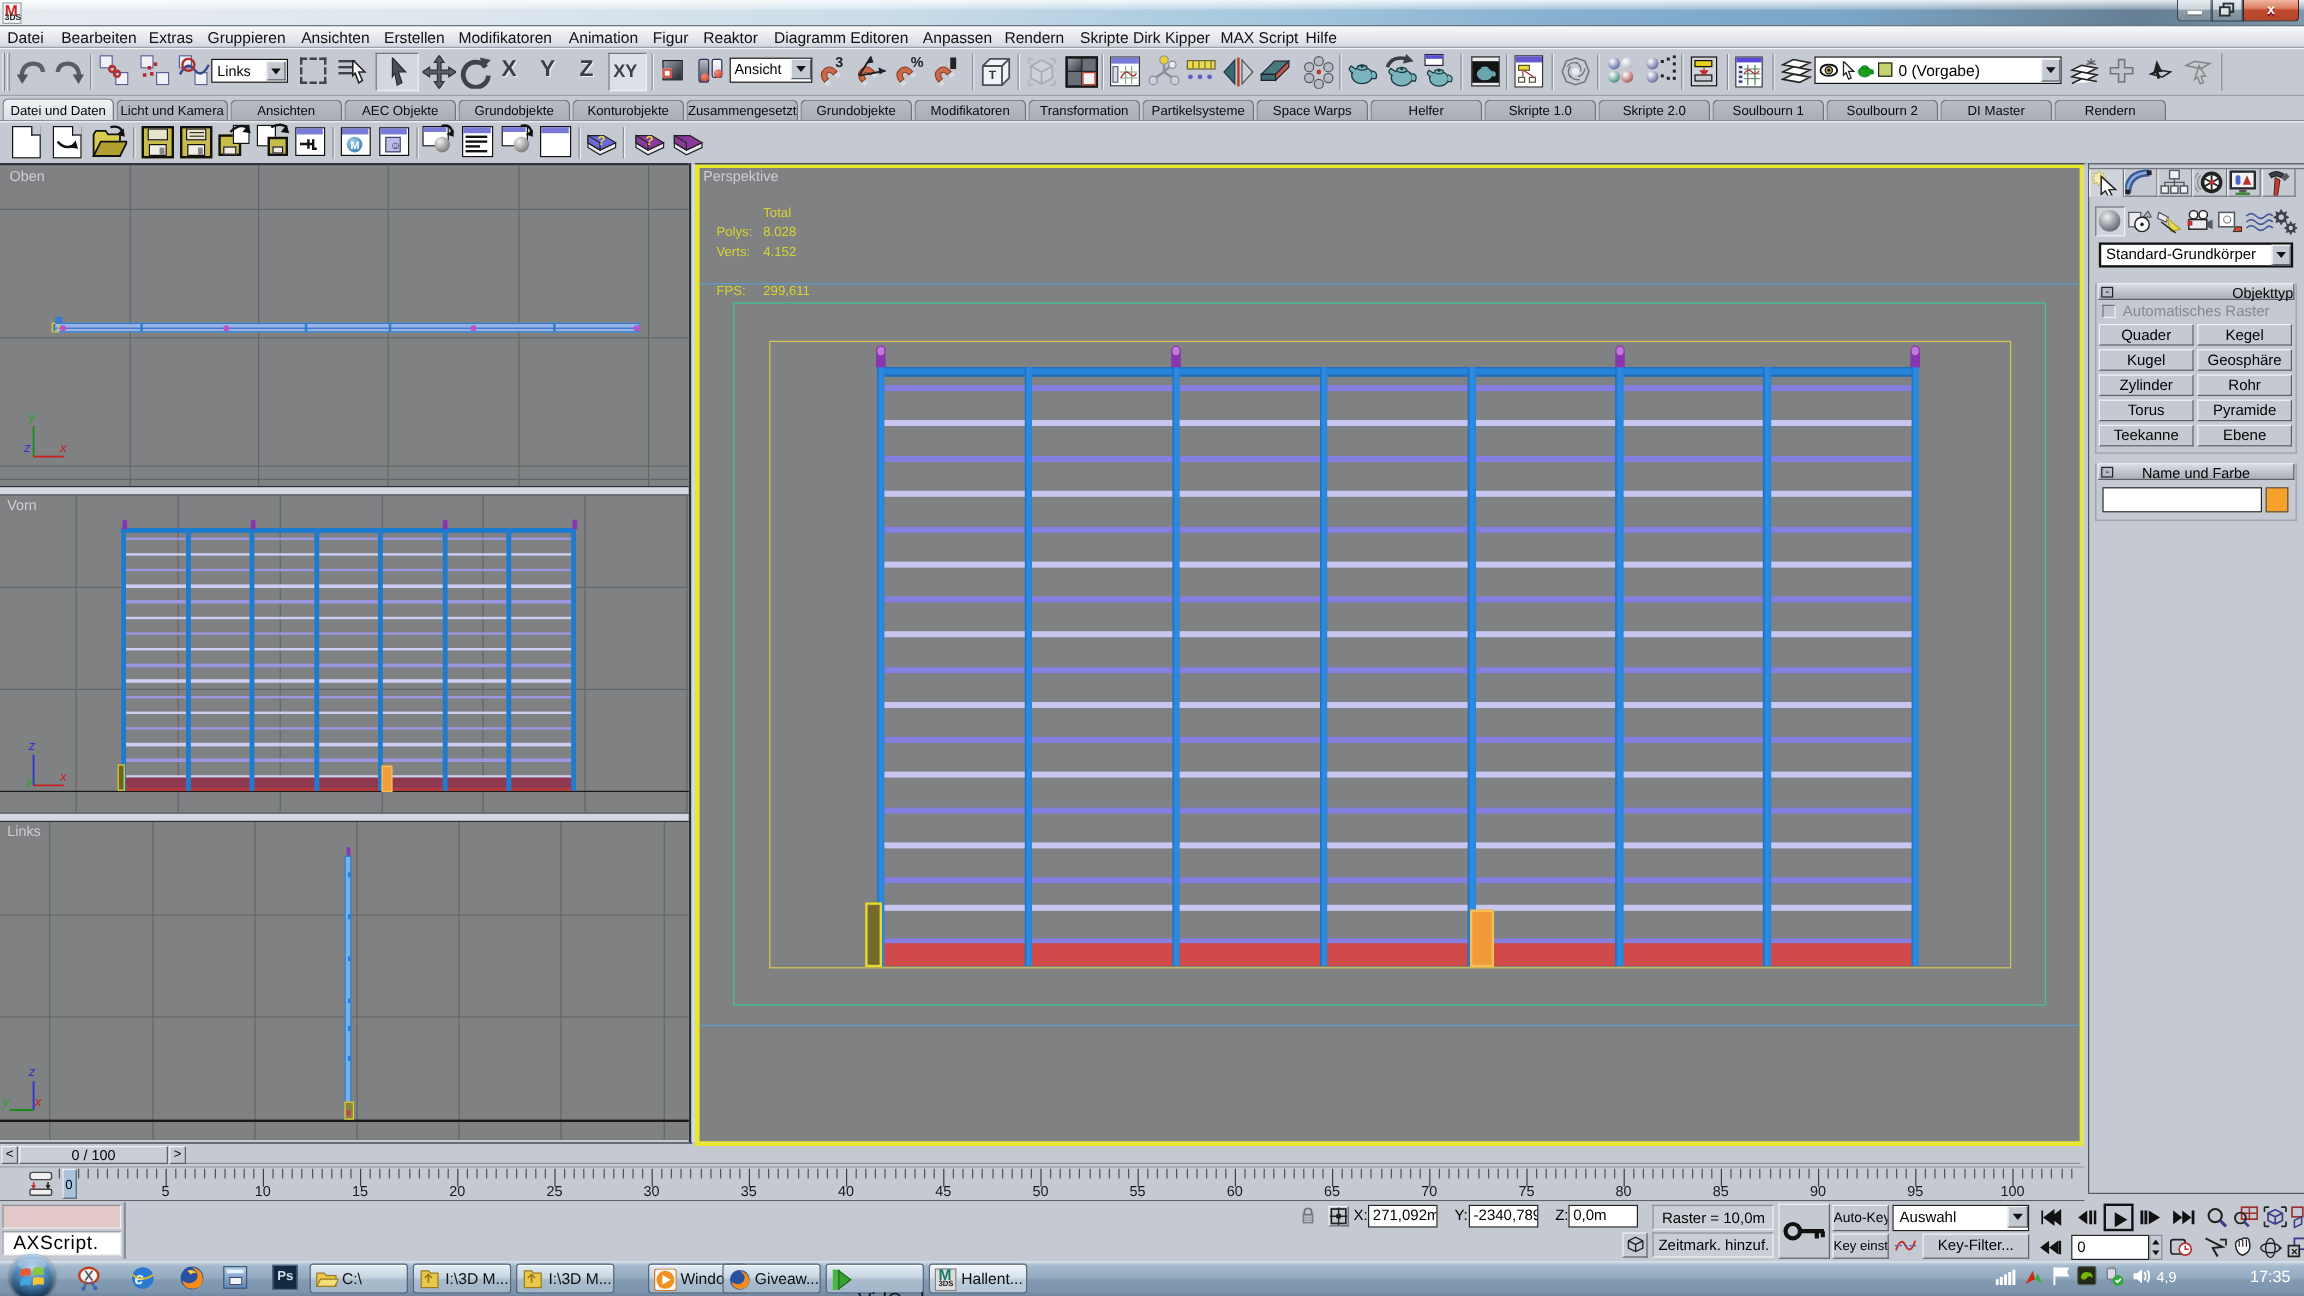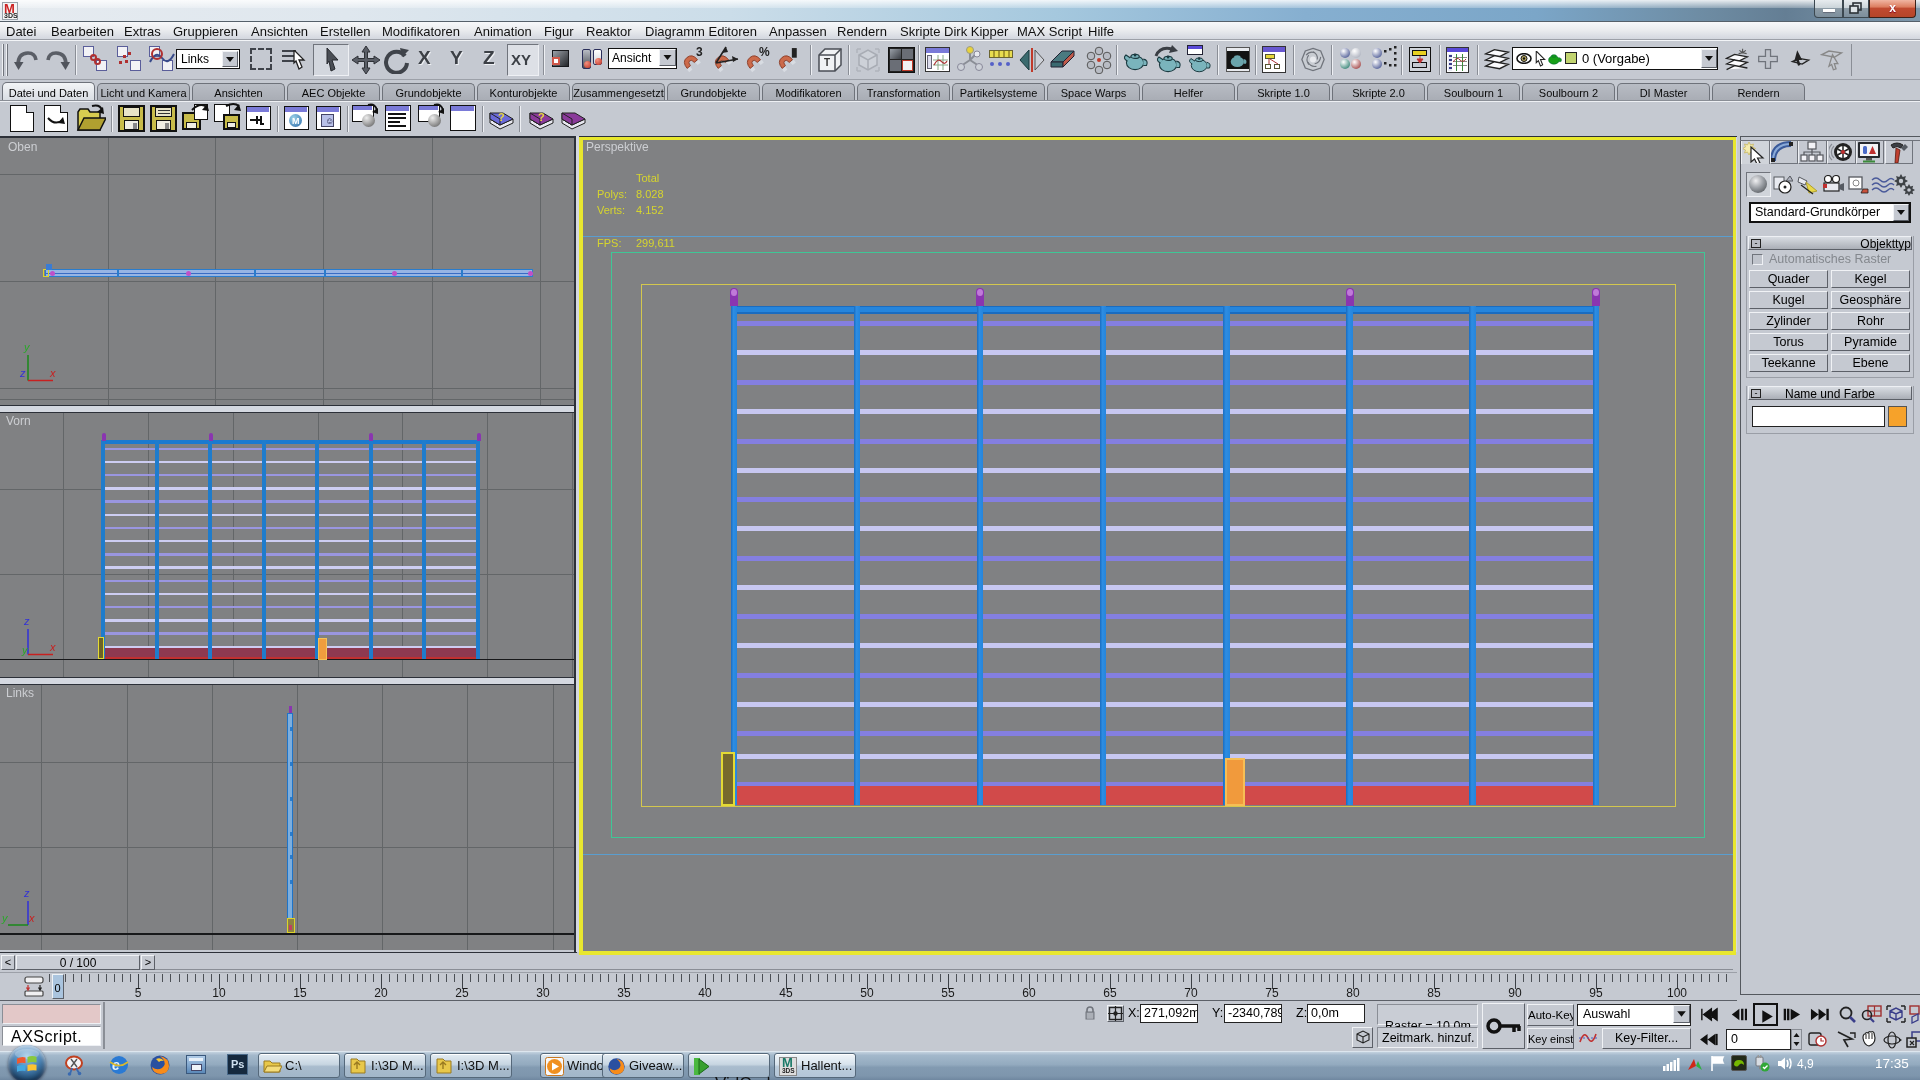--- a/index.html
+++ b/index.html
@@ -1051,21 +1051,21 @@
     </div>
 <div class="a" style="left:1212px;top:1006px;font-size:12.5px;color:#000">Y:</div>
 <div class="a" style="left:1224px;top:1003.5px;width:58px;height:19px;background:#fff;border:1.5px solid #222;overflow:hidden">
       <div style="font-size:12.5px;color:#000;padding:1.5px 0 0 3px;white-space:nowrap">-2340,789r</div>
     </div>
 <div class="a" style="left:1296px;top:1006px;font-size:12.5px;color:#000">Z:</div>
 <div class="a" style="left:1307px;top:1003.5px;width:58px;height:19px;background:#fff;border:1.5px solid #222;overflow:hidden">
       <div style="font-size:12.5px;color:#000;padding:1.5px 0 0 3px;white-space:nowrap">0,0m</div>
     </div>
 <div class="a" style="left:1377px;top:1003.5px;width:101px;height:21px;background:#c9cdd5;border:1px solid;border-color:#8a8e96 #eef0f4 #eef0f4 #8a8e96">
-      <div style="font-size:12.5px;color:#000;padding:14px 0 0 7px">Raster = 10,0m</div>
+      <div style="font-size:12.5px;color:#000;padding:3px 0 0 7px">Raster = 10,0m</div>
     </div>
 <div class="a" style="left:1377px;top:1027px;width:101px;height:21px;background:#c9cdd5;border:1px solid;border-color:#8a8e96 #eef0f4 #eef0f4 #8a8e96">
       <div style="font-size:12.5px;color:#000;padding:2.5px 0 0 4px;white-space:nowrap;overflow:hidden">Zeitmark. hinzuf.</div>
     </div>
 <div class="a b3" style="left:1352px;top:1027px;width:21px;height:21px"><svg width="18" height="18" viewBox="0 0 18 18" style="margin:0 0 0 1px">
         <path d="M3 6 L9 3 L15 6 L15 12 L9 15 L3 12 Z M3 6 L9 9 L15 6 M9 9 L9 15" fill="none" stroke="#222" stroke-width="1.1"></path>
       </svg></div>
 <div class="a b3" style="left:1482px;top:1002.5px;width:43px;height:46px"><svg width="40" height="40" viewBox="0 0 40 40" style="margin:2px 0 0 1px">
         <circle cx="10" cy="20" r="6" fill="none" stroke="#111" stroke-width="3.5"></circle>
         <path d="M16 20 L36 20 M30 20 L30 26 M35 20 L35 25" stroke="#111" stroke-width="3.5"></path>

